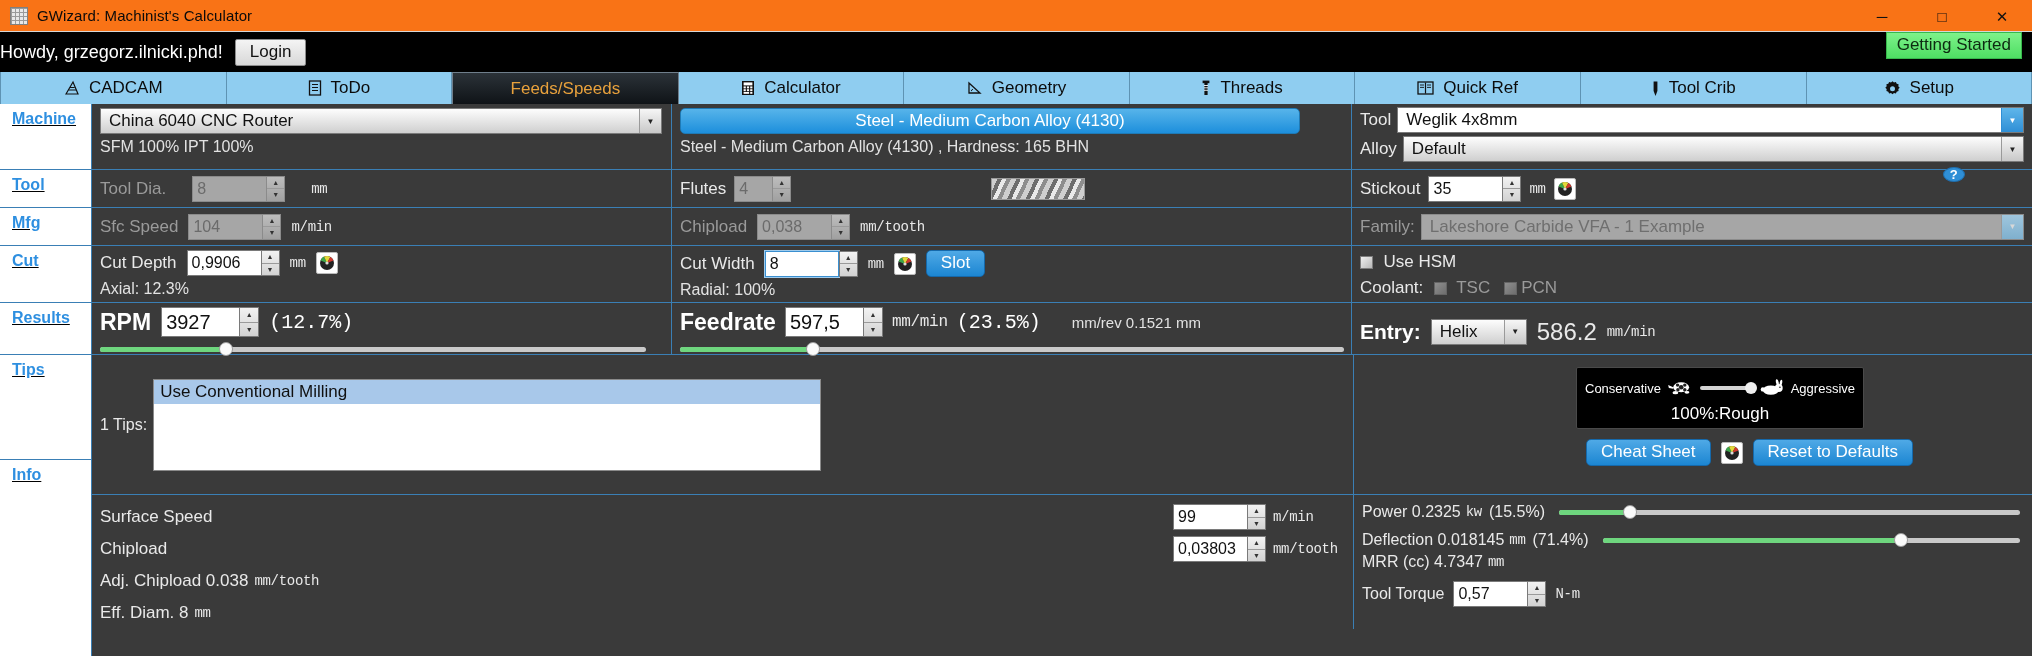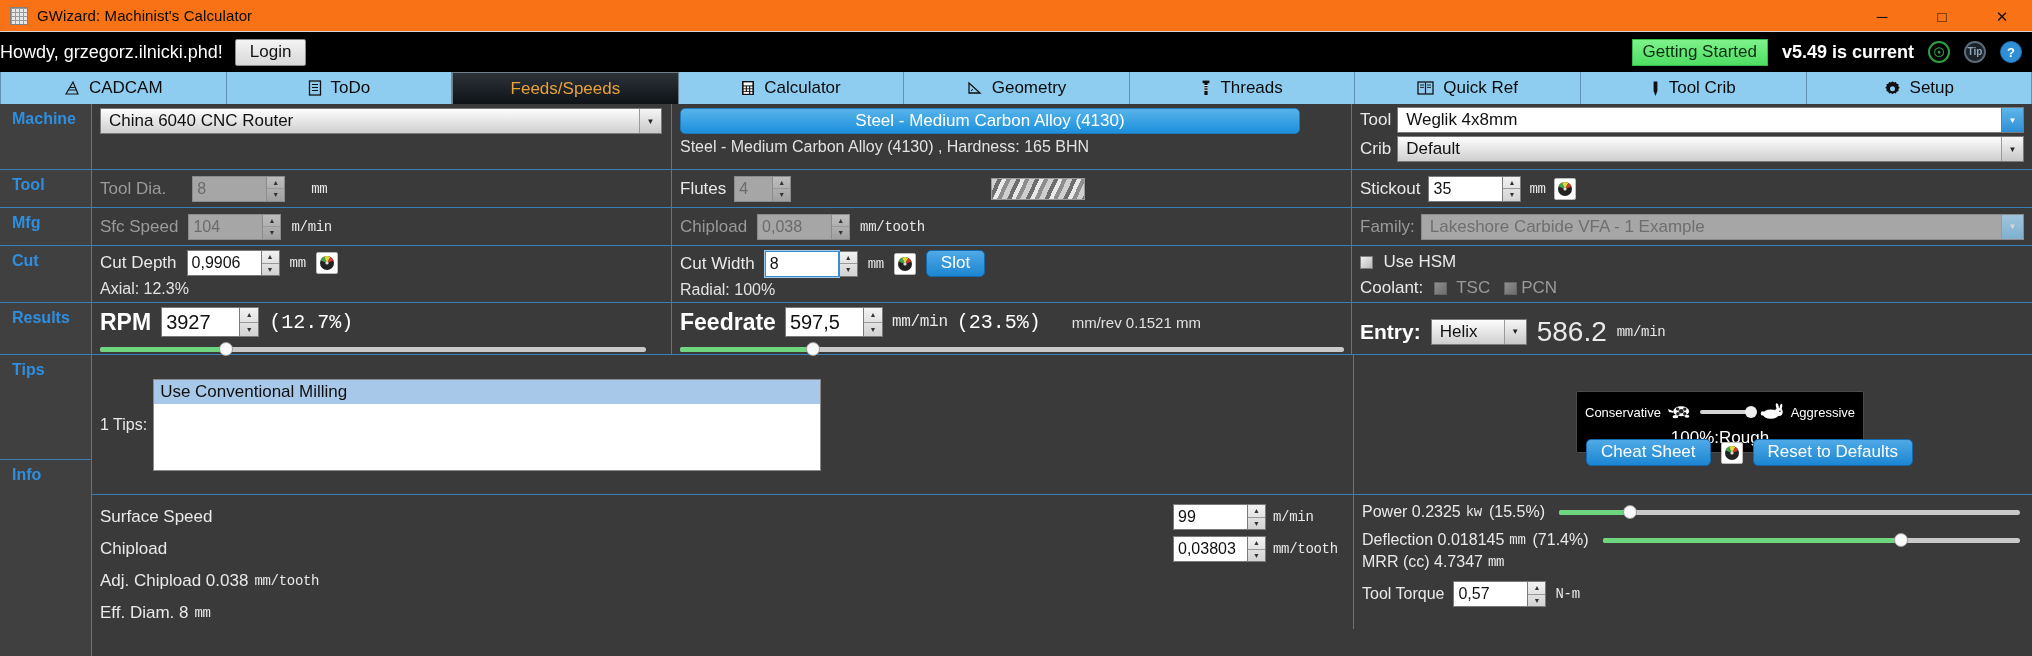--- a/index.html
+++ b/index.html
@@ -36,21 +36,21 @@
   .header {
     height: 40px; background: #000; display: flex; align-items: center;
     position: relative; 
   }
   .howdy { color: #fff; font-size: 18px; }
   .login-btn {
     margin-left: 12px; background: linear-gradient(to bottom,#f4f4f4,#d8d8d8);
     border: 1px solid #8c8c8c; color: #111; font-size: 17px;
     padding: 2px 14px 3px; border-radius: 2px;
   }
-  .hdr-right { position: absolute; right: 10px; top: 0; height: 40px; display: flex; align-items: center; gap: 14px; }
+  .hdr-right { position: absolute; right: 10px; top: 0; height: 40px; display: flex; align-items: center; gap: 14px; flex-direction: column; }
   .getting-started {
     background: linear-gradient(to bottom,#7ef28a,#4ede63);
     border: 1px solid #37b84c; color: #0d2b11; font-size: 17px;
     padding: 2px 10px 3px; font-weight: 400;
   }
   .vcurrent { color: #ffffff; font-size: 18px; font-weight: bold; }
   .hdr-ic {
     width: 22px; height: 22px; border-radius: 50%;
     display: flex; align-items: center; justify-content: center;
     font-size: 13px; font-weight: bold; line-height: 1;
@@ -69,21 +69,21 @@
   .tab:first-child { border-left: 1px solid #5e93b3; }
   .tab.active {
     background: linear-gradient(to bottom,#2b3238,#0f1317);
     color: #e8a13c;
     border-top: 1px solid #6f7e8b; border-left: 1px solid #6f7e8b; border-right: 1px solid #6f7e8b;
   }
   .tab svg { display:block; }
 
   
   .body { display: flex; height: 552px; }
-  .sidebar { width: 92px; background: #404040; border-right: 1px solid #3a7fb5; flex: 0 0 92px; }
+  .sidebar { width: 92px; background: #ffffff; border-right: 1px solid #3a7fb5; flex: 0 0 92px; text-decoration: underline; }
   .side-sec {
     color: #2e8fe0; font-weight: bold; font-size: 16px;
     padding: 6px 0 0 12px; border-bottom: 1px solid #3a7fb5;
   }
   .content { flex: 1 1 auto; background: #3a3a3a; }
   .row { display: flex; border-bottom: 1px solid #3a7fb5; }
   .cell { padding: 4px 8px; position: relative; }
   .cell.c1 { width: 580px; flex: 0 0 580px; border-right: 1px solid #3a7fb5; }
   .cell.c2 { width: 680px; flex: 0 0 680px; border-right: 1px solid #3a7fb5; }
   .cell.c3 { flex: 1 1 auto; }
@@ -177,21 +177,21 @@
   .res-in input { width: 78px; height: 30px; font-size: 20px; }
   .res-in .arrows { width: 20px; }
 
   
   .tips-box { background: #fff; border: 1px solid #8a8a8a; height: 92px; width: 668px; }
   .tips-hdr { background: #a8c8ea; color: #101010; font-size: 17px; padding: 2px 6px; }
 
   
   .tr-panel {
     position: absolute; background: #000; border: 1px solid #4a4a4a;
-    width: 288px; height: 62px; border-radius: 2px; margin-top: 24px;
+    width: 288px; height: 62px; border-radius: 2px;
   }
   .tr-row { display: flex; align-items: center; height: 40px; padding: 0 8px; gap: 5px; }
   .tr-lbl { color: #fff; font-size: 13px; }
   .tr-slider { position: relative; width: 76px; height: 12px; }
   .tr-slider .t { position: absolute; left: 0; right: 0; top: 4px; height: 4px; background: #d4d4d4; border-radius: 2px; }
   .tr-slider .k { position: absolute; right: -2px; top: 0; width: 12px; height: 12px; border-radius: 50%; background: #efefef; }
   .tr-pct { text-align: center; color: #fff; font-size: 17px; margin-top: -4px; }
 
   
   .info-line { display: flex; align-items: center; height: 32px; }
@@ -310,35 +310,36 @@
     </div>
 
     <div class="content">
 
       <div class="row" style="height:66px">
         <div class="cell c1">
           <div class="ddl" style="width:562px">
             <span class="txt">China 6040 CNC Router</span>
             <span class="arw">▼</span>
           </div>
+          <div class="sub" style="padding-top:4px">SFM 100% IPT 100%</div>
         </div>
         <div class="cell c2">
           <div class="mat-banner" style="width:620px">Steel - Medium Carbon Alloy (4130)</div>
           <div class="sub" style="padding-top:4px">Steel - Medium Carbon Alloy (4130) , Hardness: 165 BHN</div>
         </div>
         <div class="cell c3" style="padding:3px 8px">
           <div style="display:flex;align-items:center;gap:6px">
             <span class="lbl">Tool</span>
             <div class="ddl white" style="flex:1">
               <span class="txt">Weglik 4x8mm</span>
               <span class="arw">▼</span>
             </div>
           </div>
           <div style="display:flex;align-items:center;gap:6px;margin-top:3px">
-            <span class="lbl">Crib</span>
+            <span class="lbl">Alloy</span>
             <div class="ddl" style="flex:1">
               <span class="txt">Default</span>
               <span class="arw">▼</span>
             </div>
           </div>
         </div>
       </div>
 
       <div class="row" style="height:38px;align-items:center">
         <div class="cell c1" style="display:flex;align-items:center;gap:26px;height:100%">
@@ -520,21 +521,21 @@
             <div class="fill" style="width:20%"></div>
             <div class="knob" style="left:20%"></div>
           </div>
         </div>
         <div class="cell c3" style="display:flex;align-items:center;gap:10px;padding-top:10px">
           <span class="res-lbl" style="font-size:21px">Entry:</span>
           <div class="ddl" style="width:96px">
             <span class="txt">Helix</span>
             <span class="arw">▼</span>
           </div>
-          <span class="lbl" style="font-size:28px">586.2</span>
+          <span class="lbl" style="font-size:24px">586.2</span>
           <span class="mono">mm/min</span>
         </div>
       </div>
 
       <div class="row" style="height:140px">
         <div style="width:1262px;flex:0 0 1262px;border-right:1px solid #3a7fb5;display:flex;align-items:center;padding:6px 8px">
           <span class="lbl" style="font-size:16px;margin-right:6px">1 Tips:</span>
           <div class="tips-box">
             <div class="tips-hdr">Use Conventional Milling</div>
           </div>

